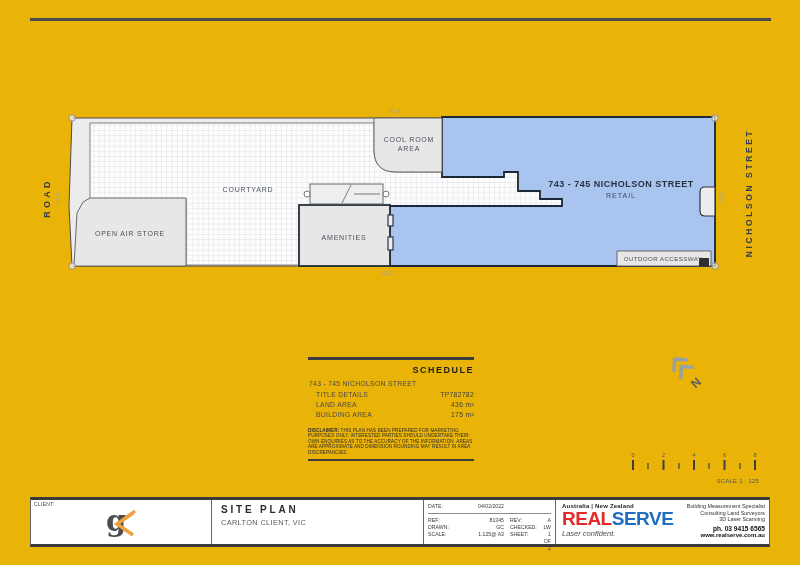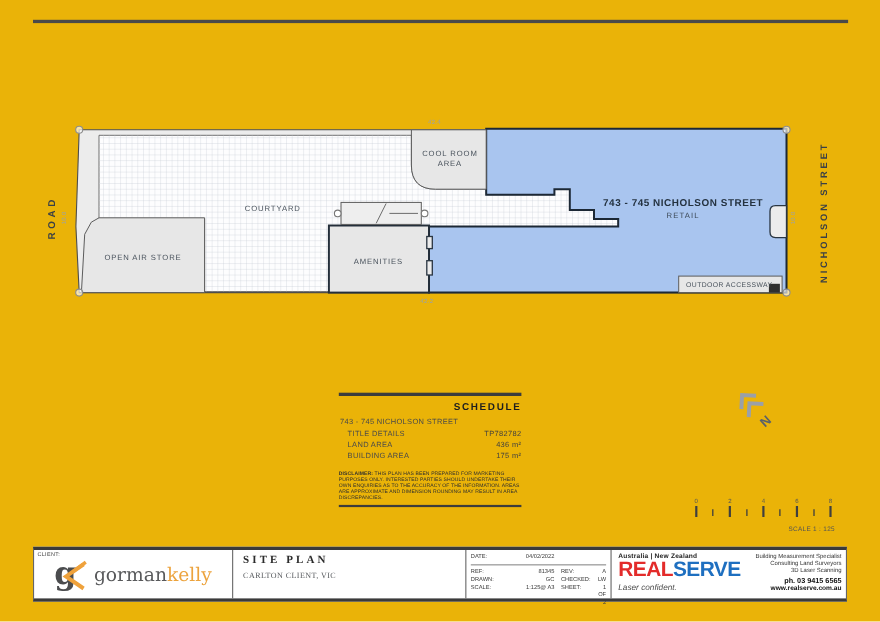--- a/index.html
+++ b/index.html
@@ -48,21 +48,21 @@
   .tb-sec + .tb-sec{border-left:1px solid #666;}
   .sec-client{width:180px;}
   .client-lbl{position:absolute;left:3px;top:1px;font-size:5px;color:#444;letter-spacing:.3px;}
   .gk-logo{display:flex;align-items:center;justify-content:center;margin-top:8px;gap:6px;}
   .gk-mono{position:relative;width:30px;height:30px;}
   .gk-mono .g{position:absolute;left:0;top:-4px;font-family:"DejaVu Serif",serif;font-size:29px;color:#4b4c4e;font-weight:bold;}
   .gk-mono svg{position:absolute;left:4px;top:1px;}
   .gk-word{font-family:"DejaVu Serif",serif;font-size:17px;letter-spacing:0px;}
   .gk-word .n1{color:#58595b;}
   .gk-word .n2{color:#eca33d;}
-  .sec-title{width:212px;padding:4px 0 0 9px;font-family:Liberation Serif, serif;}
+  .sec-title{width:212px;padding:4px 0 0 9px;}
   .dt{font-size:10px;font-weight:bold;letter-spacing:2.8px;color:#2b2b2b;}
   .addr{font-size:7.3px;color:#55585c;letter-spacing:.4px;line-height:9.5px;margin-top:3px;}
   .sec-fields{width:132px;padding:3px 4px 0 4px;font-size:5.2px;color:#3a3a3a;}
   .f-row{display:flex;line-height:7px;}
   .f-row .l1{width:30px;}
   .f-row .v1{width:46px;text-align:right;}
   .f-row .l2{width:36px;padding-left:6px;box-sizing:border-box;}
   .f-row .v2{flex:1;text-align:right;}
   .f-date{border-bottom:1px solid #8a8a8a;padding-bottom:3px;margin-bottom:3px;}
   .sec-rs{flex:1;}
@@ -195,23 +195,20 @@
     <div class="tb-sec sec-client">
       <div class="client-lbl">CLIENT:</div>
       <div class="gk-logo">
         <div class="gk-mono">
           <span class="g">g</span>
           <svg width="26" height="28" viewBox="0 0 26 28">
             <path d="M23,4 L7,15 L23,26" fill="none" stroke="#efa23c" stroke-width="3.6"></path>
             <path d="M13,11 L25,2" fill="none" stroke="#efa23c" stroke-width="3.2"></path>
           </svg>
         </div>
-        <div class="gk-word">
-          <span class="n1">gorman</span><span class="n2">kelly</span>
-        </div>
       </div>
     </div>
 
     <div class="tb-sec sec-title">
       <div class="dt">SITE PLAN</div>
       <div class="addr">
         <div>CARLTON CLIENT, VIC</div>
       </div>
     </div>
 

